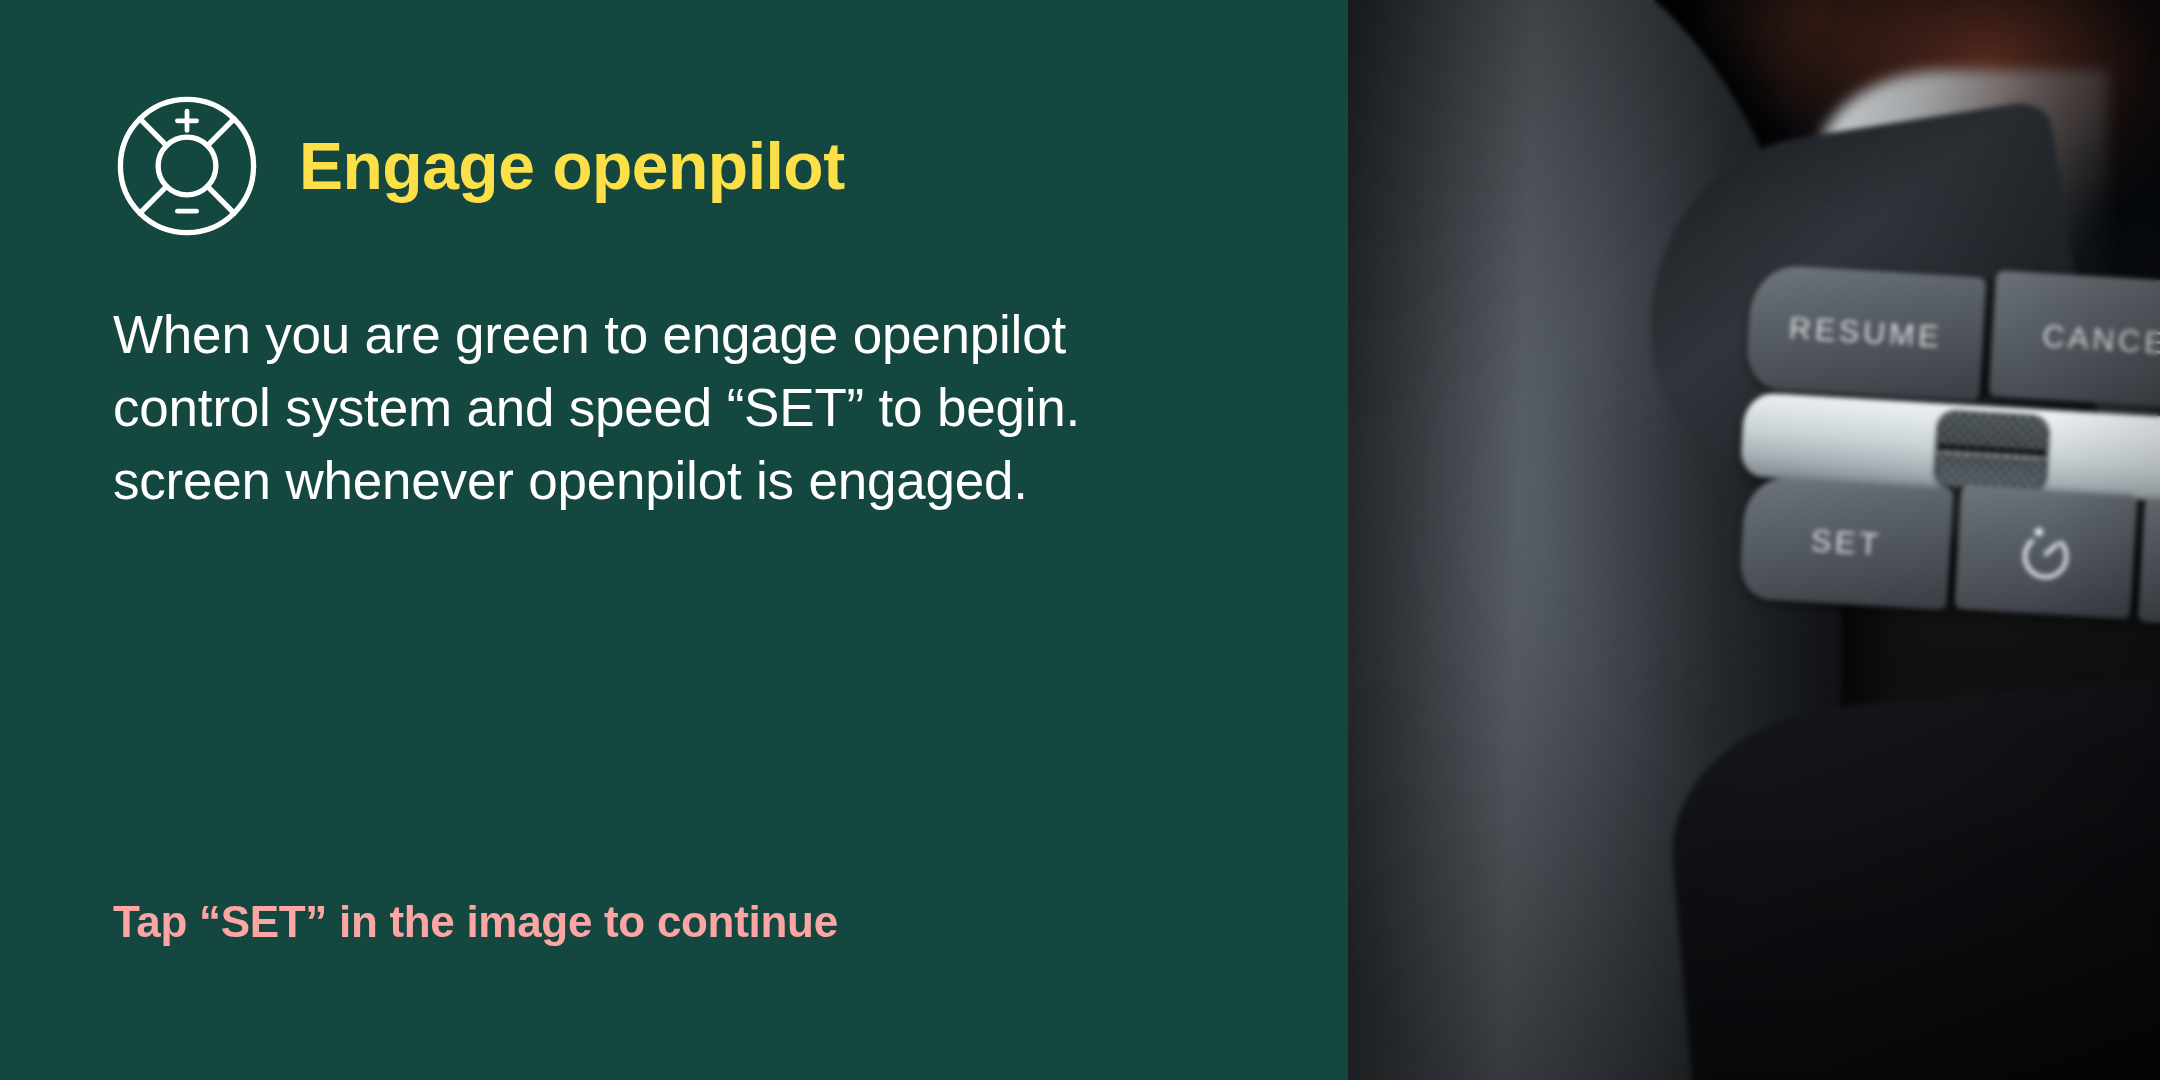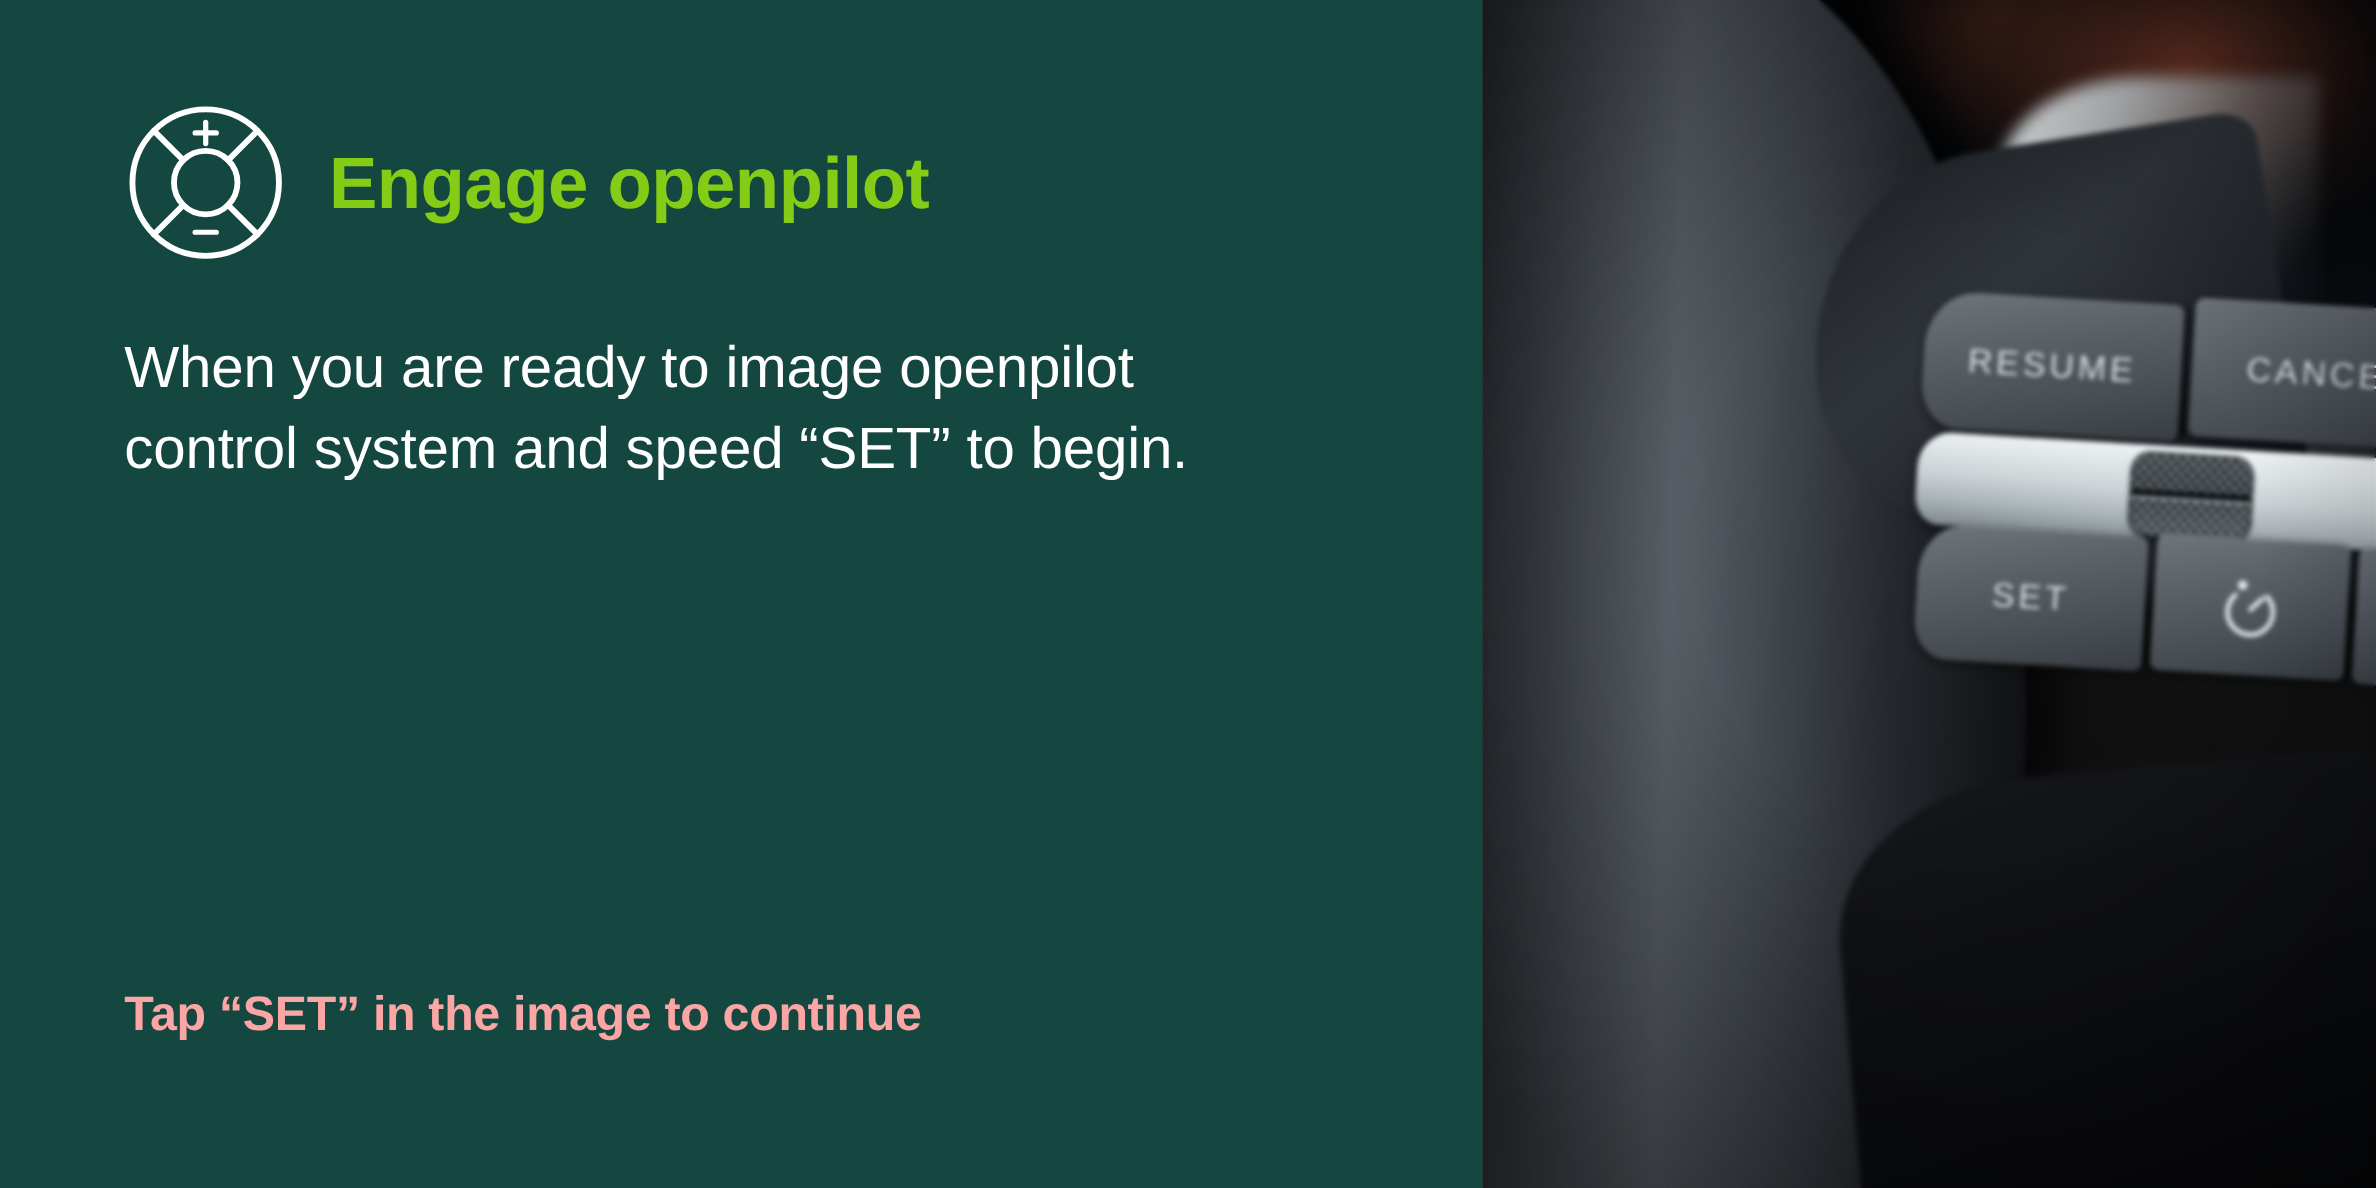--- a/index.html
+++ b/index.html
@@ -36,21 +36,21 @@
   }
 
   #cruise-icon {
     width: 148px;
     height: 148px;
     flex: 0 0 148px;
     display: block;
   }
 
   #page-title {
-    color: #84cc16;
+    color: #fde047;
     font-size: 66px;
     font-weight: bold;
     letter-spacing: -0.5px;
     line-height: 1;
     white-space: nowrap;
     margin: 0;
     padding: 0;
   }
 
   #body-text {
@@ -274,22 +274,23 @@
         <line x1="81.8" y1="81.8" x2="63.8" y2="63.8" stroke="#ffffff" stroke-width="3.6" stroke-linecap="round"></line>
         <line x1="43.5" y1="19.5" x2="56.5" y2="19.5" stroke="#ffffff" stroke-width="3.2" stroke-linecap="round"></line>
         <line x1="50" y1="13" x2="50" y2="26" stroke="#ffffff" stroke-width="3.2" stroke-linecap="round"></line>
         <line x1="43.5" y1="80.5" x2="56.5" y2="80.5" stroke="#ffffff" stroke-width="3.2" stroke-linecap="round"></line>
       </svg>
 
       <h1 id="page-title">Engage openpilot</h1>
     </div>
 
     <div id="body-text">
-      <span class="line">When you are ready to image openpilot</span>
+      <span class="line">When you are green to engage openpilot</span>
       <span class="line">control system and speed “SET” to begin.</span>
+      <span class="line">screen whenever openpilot is engaged.</span>
     </div>
 
     <div id="cta-text">Tap “SET” in the image to continue</div>
   </div>
 
   <div id="photo-panel">
 
     <div class="ph" id="bg-dark-top"></div>
     <div class="ph" id="bg-warm-bottom"></div>
     <div class="ph" id="bg-chrome-trim"></div>

